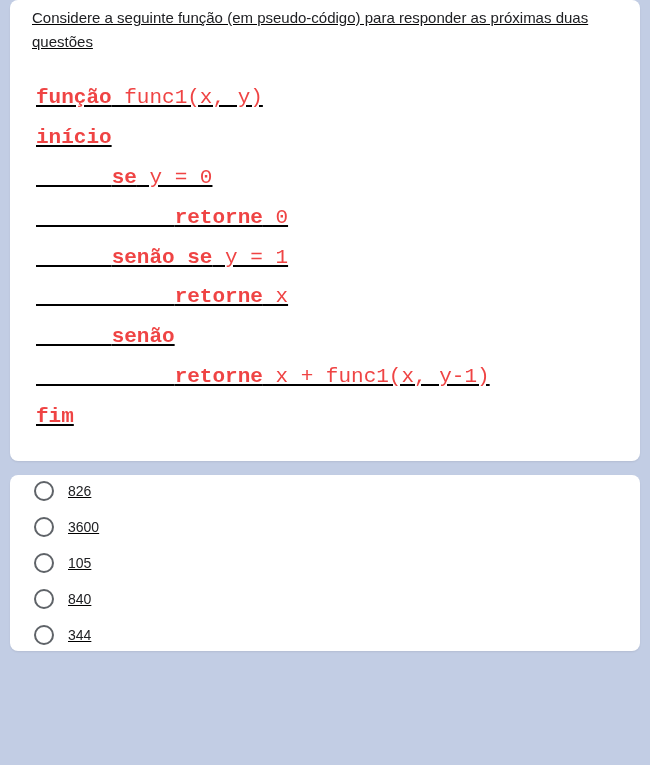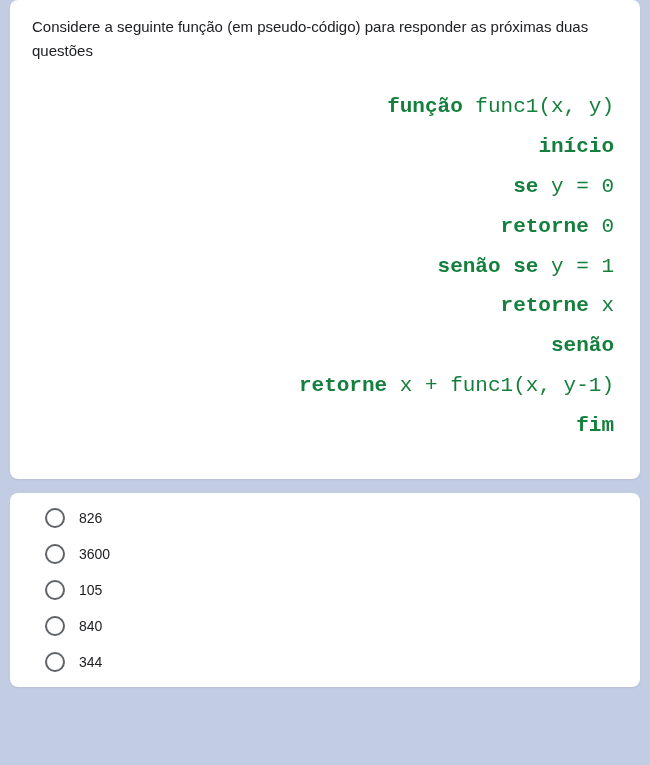--- a/index.html
+++ b/index.html
@@ -11,40 +11,40 @@
       background-color: #c2cde4;
       font-family: Arial, Helvetica, sans-serif;
       width: 650px;
       height: 765px;
       overflow: hidden;
     }
     .card {
       background-color: #ffffff;
       border-radius: 8px;
       margin: 0 10px;
-      padding: 15px 22px;
+      padding: 6px 22px;
       box-shadow: 0 1px 2px rgba(0,0,0,0.08);
+      text-decoration: underline;
     }
     .card + .card {
       margin-top: 14px;
     }
     .intro-text {
       font-size: 15px;
       color: #202124;
       line-height: 1.6;
       margin-bottom: 18px;
     }
     .code-block {
       font-family: "Courier New", Courier, monospace;
       font-size: 21px;
-      color: #15803d;
+      color: #ef4444;
       line-height: 1.9;
       white-space: pre;
       padding: 6px 4px 18px 4px;
-      text-align: right;
     }
     .code-block .kw {
       font-weight: bold;
     }
     .question-text {
       font-size: 15px;
       color: #202124;
       margin-bottom: 22px;
     }
     .asterisk {
@@ -53,21 +53,20 @@
     .options {
       display: flex;
       flex-direction: column;
       gap: 16px;
       margin-left: 2px;
     }
     .option-row {
       display: flex;
       align-items: center;
       cursor: pointer;
-      margin-left: 11px;
     }
     .radio-outer {
       width: 20px;
       height: 20px;
       border: 2px solid #5f6368;
       border-radius: 50%;
       margin-right: 14px;
       flex: 0 0 auto;
     }
     .option-label {

